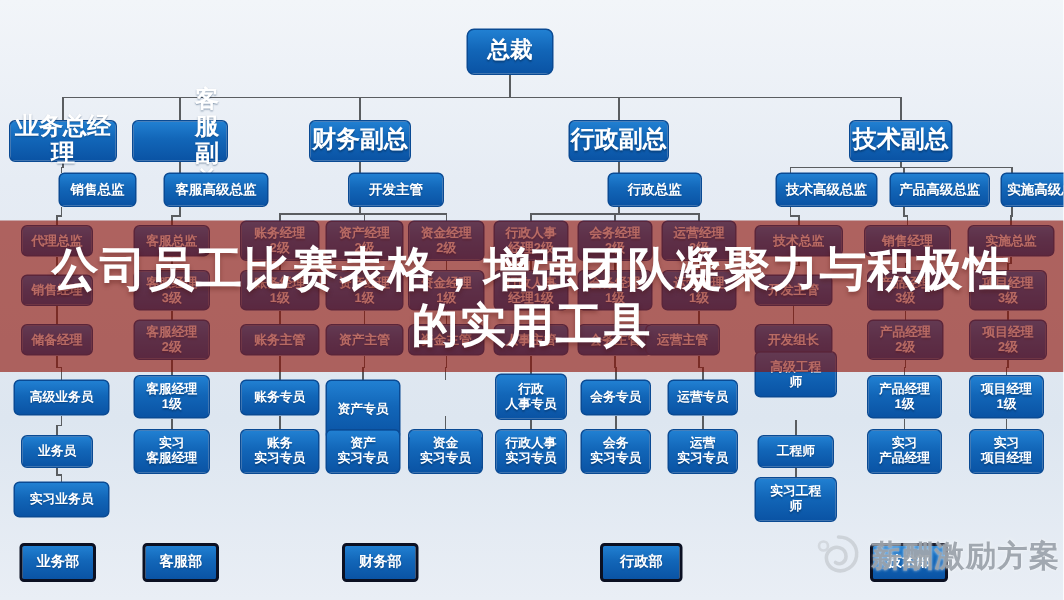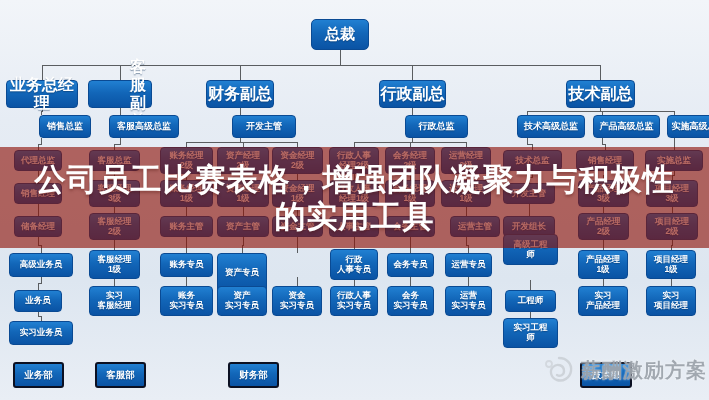--- a/index.html
+++ b/index.html
@@ -173,21 +173,21 @@
     <div class="node small" style="left: 646px; top: 180px; width: 52px; height: 27px;">项目经理
 3级</div>
     <div class="node small" style="left: 14px; top: 216px; width: 48px; height: 21px;">储备经理</div>
     <div class="node small" style="left: 89px; top: 213px; width: 51px; height: 27px;">客服经理
 2级</div>
     <div class="node small" style="left: 160px; top: 216px; width: 53px; height: 21px;">账务主管</div>
     <div class="node small" style="left: 217px; top: 216px; width: 52px; height: 21px;">资产主管</div>
     <div class="node small" style="left: 272px; top: 216px; width: 51px; height: 21px;">资金主管</div>
     <div class="node small" style="left: 329px; top: 216px; width: 50px; height: 21px;">人事主管</div>
     <div class="node small" style="left: 385px; top: 216px; width: 50px; height: 21px;">会务主管</div>
-    <div class="node small" style="left: 430px; top: 216px; width: 50px; height: 21px; margin-left: 20px;">运营主管</div>
+    <div class="node small" style="left: 430px; top: 216px; width: 50px; height: 21px;">运营主管</div>
     <div class="node small" style="left: 503px; top: 216px; width: 52px; height: 21px;">开发组长</div>
     <div class="node small" style="left: 578px; top: 213px; width: 51px; height: 27px;">产品经理
 2级</div>
     <div class="node small" style="left: 646px; top: 213px; width: 52px; height: 27px;">项目经理
 2级</div>
     <div class="node small" style="left: 9px; top: 253px; width: 64px; height: 24px;">高级业务员</div>
     <div class="node small" style="left: 89px; top: 250px; width: 51px; height: 29px;">客服经理
 1级</div>
     <div class="node small" style="left: 160px; top: 253px; width: 53px; height: 24px;">账务专员</div>
     <div class="node small" style="left: 217px; top: 253px; width: 50px; height: 40px;">资产专员</div>
@@ -221,20 +221,21 @@
     <div class="node small" style="left: 578px; top: 286px; width: 50px; height: 30px;">实习
 产品经理</div>
     <div class="node small" style="left: 646px; top: 286px; width: 50px; height: 30px;">实习
 项目经理</div>
     <div class="node small" style="left: 9px; top: 321px; width: 64px; height: 24px;">实习业务员</div>
     <div class="node small" style="left: 503px; top: 318px; width: 55px; height: 30px;">实习工程
 师</div>
     <div class="node dept" style="left: 13px; top: 362px; width: 51px; height: 26px;">业务部</div>
     <div class="node dept" style="left: 95px; top: 362px; width: 51px; height: 26px;">客服部</div>
     <div class="node dept" style="left: 228px; top: 362px; width: 51px; height: 26px;">财务部</div>
+    <div class="node dept" style="left: 400px; top: 362px; width: 55px; height: 26px;">行政部</div>
     <div class="node dept" style="left: 580px; top: 362px; width: 52px; height: 26px;">技术部</div>
     <div id="banner" style="background: rgba(140, 14, 4, 0.62);">
     <div class="title-line">公司员工比赛表格，增强团队凝聚力与积极性</div>
     <div class="title-line">的实用工具</div>
   </div>
   <div id="watermark">
     <svg class="wm-icon-svg" width="36" height="36" viewBox="0 0 36 36" xmlns="http://www.w3.org/2000/svg">
       <path d="M18 6 C26 6 31 12 30 19 C29 26 22 30 16 28 C10 26 8 19 12 15 C16 11 23 13 23 19 C23 23 19 25 16 23" fill="none" stroke="#c6cbd1" stroke-width="2.4" stroke-linecap="round"></path>
       <circle cx="8" cy="12" r="3" fill="none" stroke="#cdd2d8" stroke-width="1.8"></circle>
     </svg>

